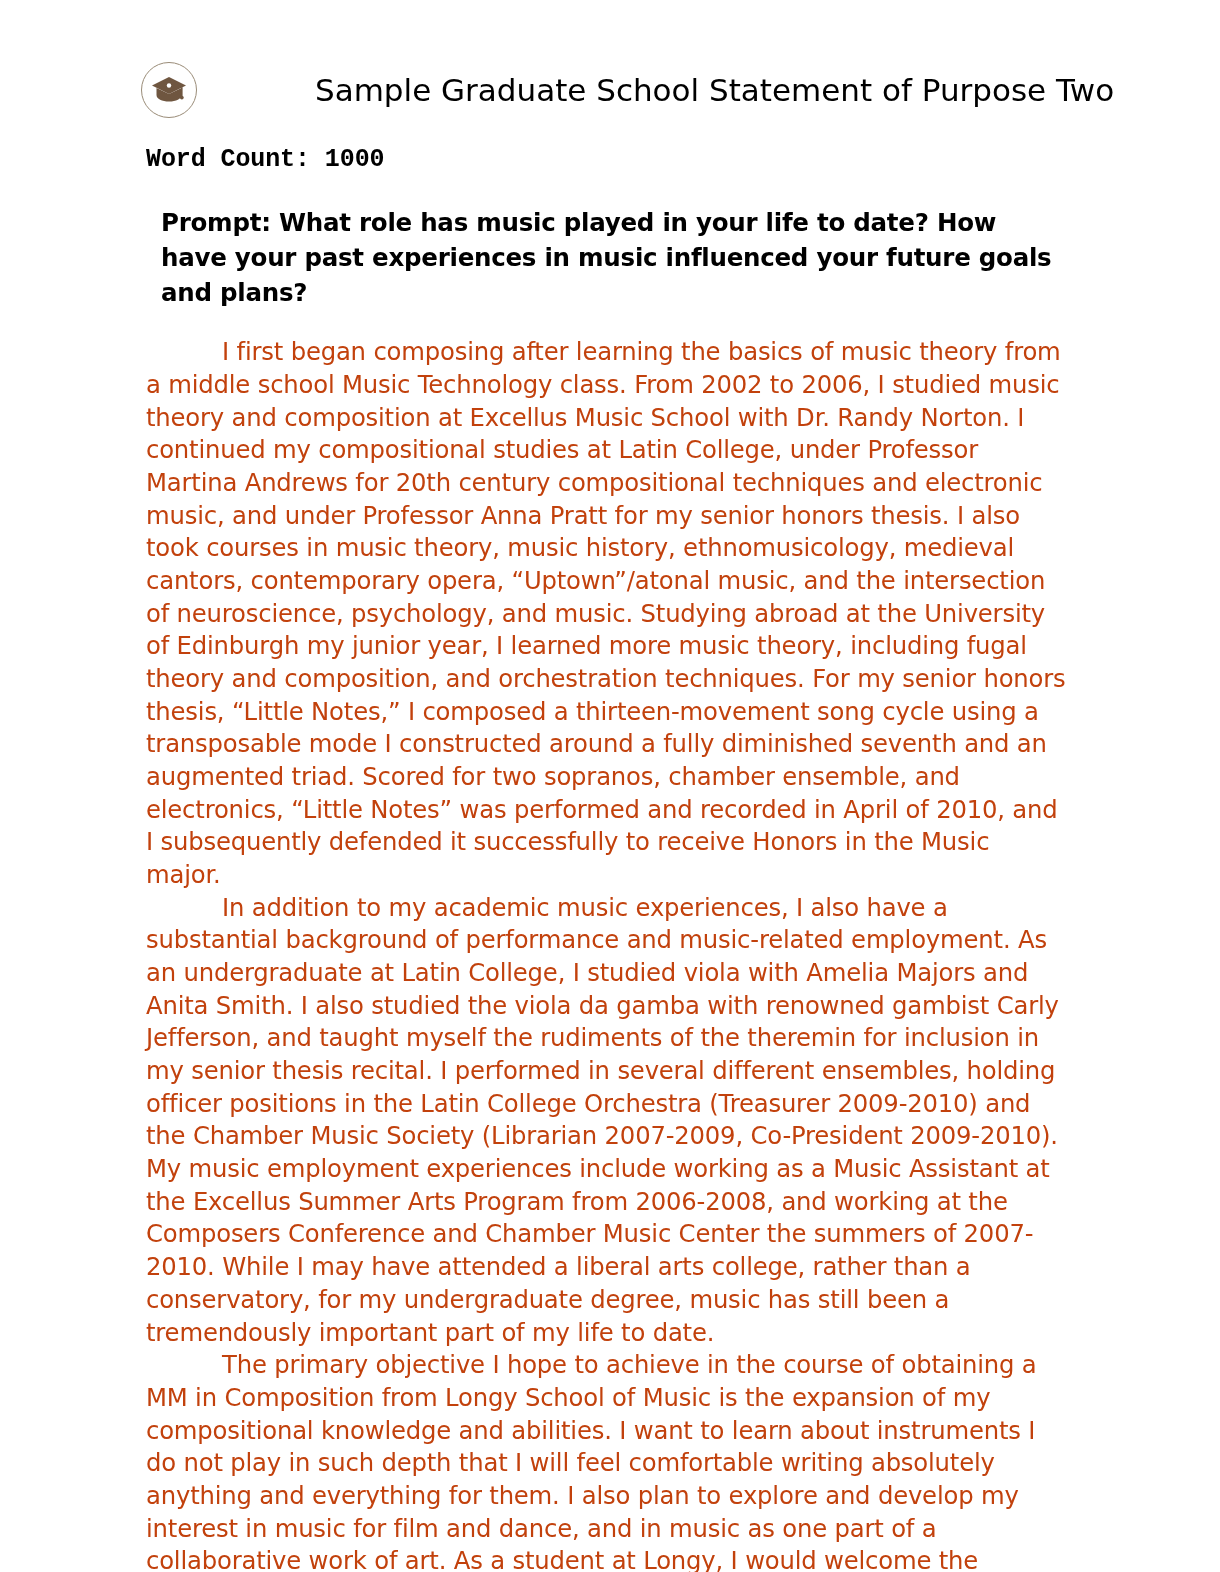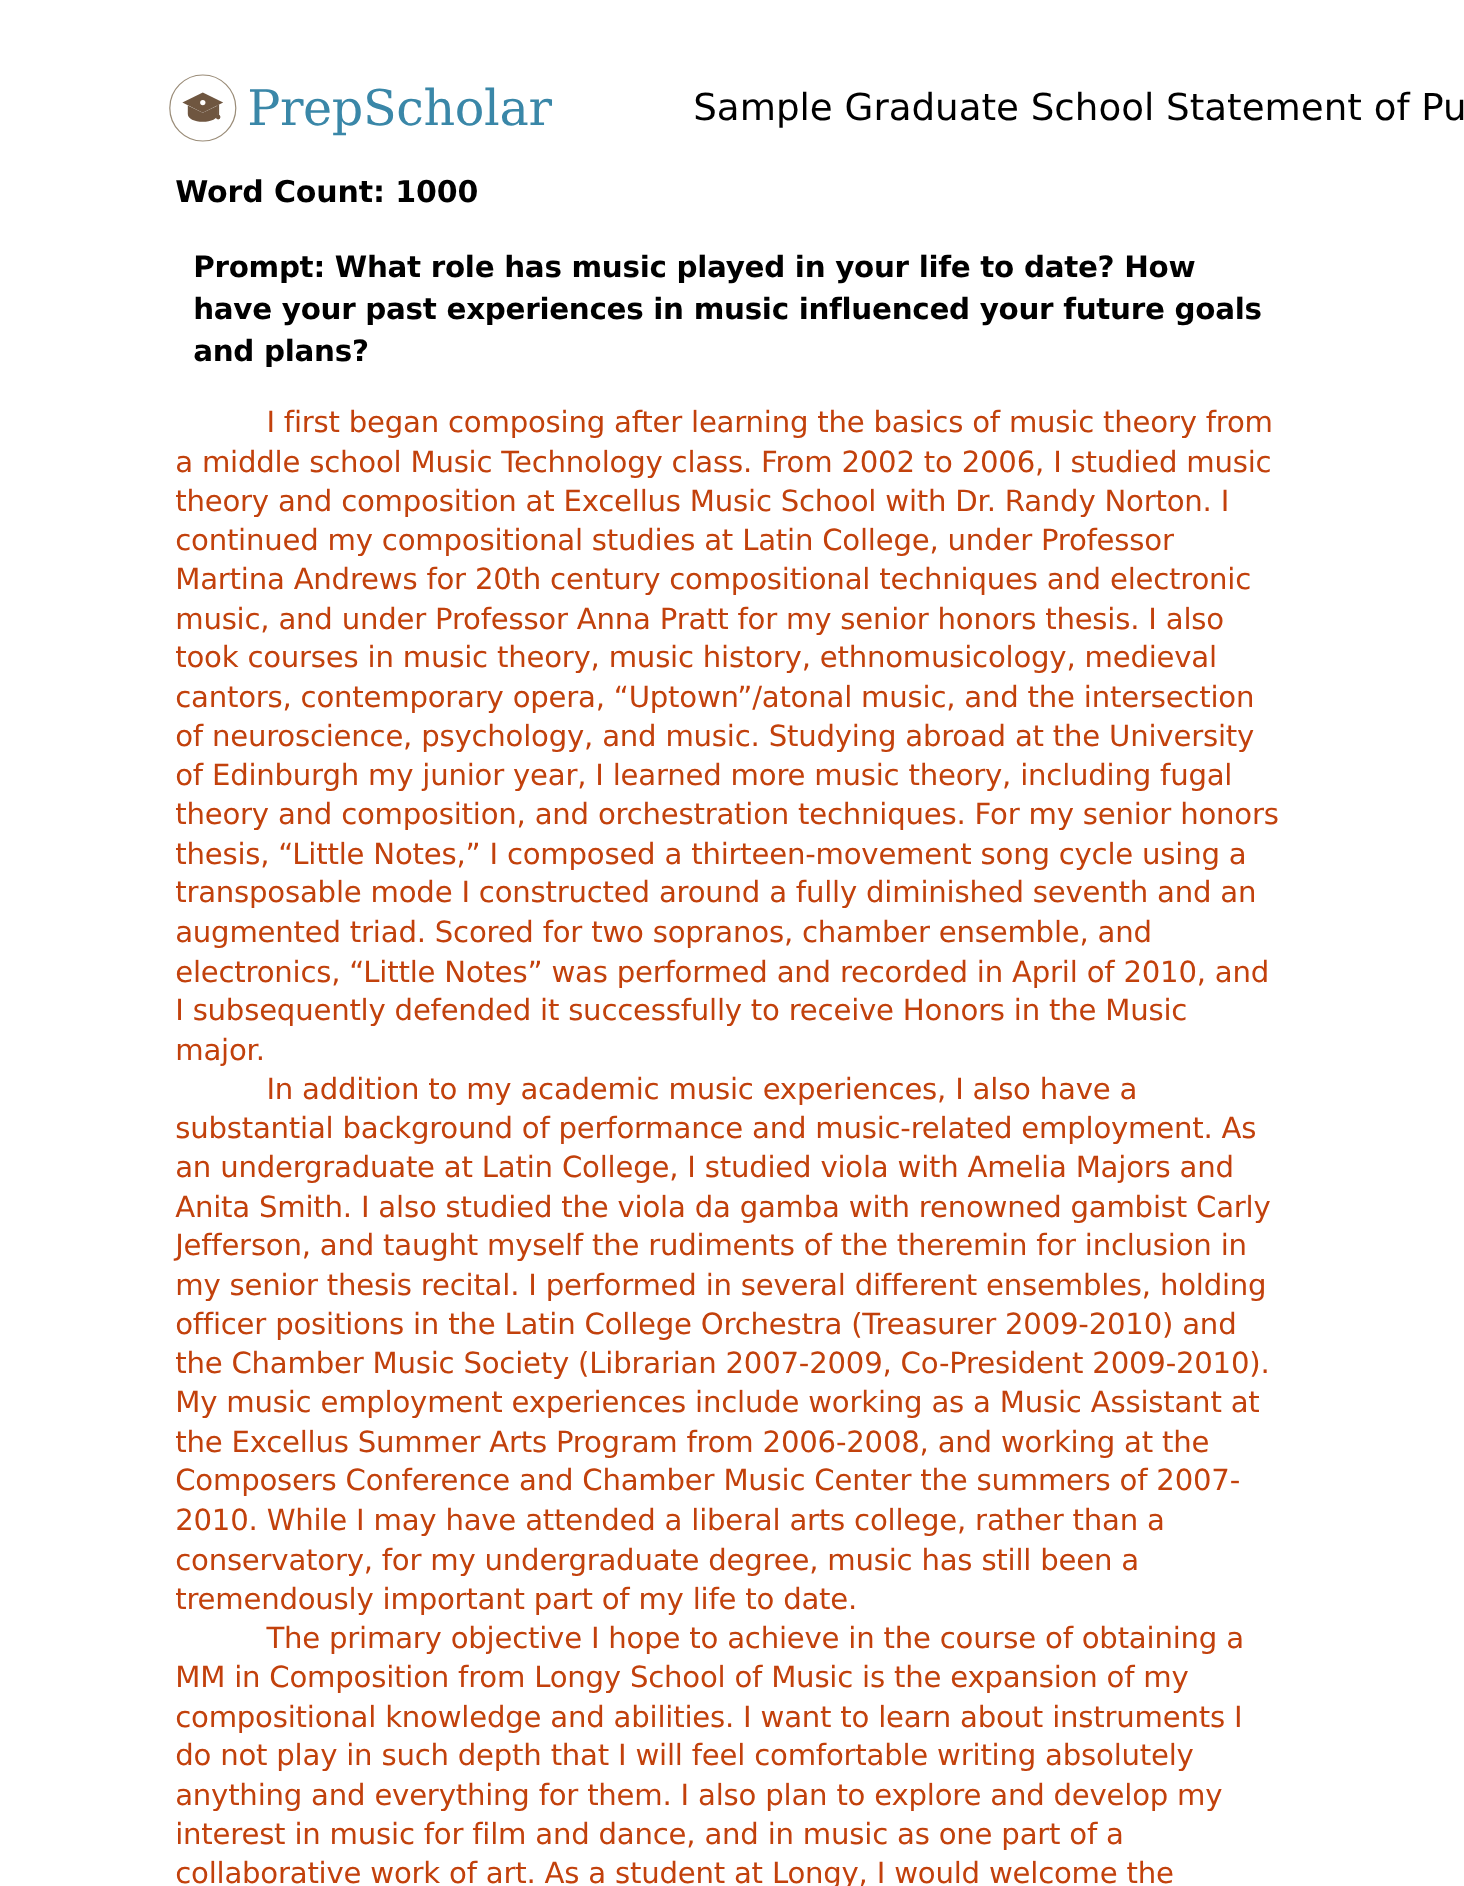--- a/index.html
+++ b/index.html
@@ -83,20 +83,21 @@
     width: 920px;
   }
 
   .word-count {
     font-size: 25px;
     font-weight: bold;
     line-height: 1.28;
     color: #000;
     margin: 0 0 30px 0;
     letter-spacing: -0.1px;
+    font-family: Liberation Mono, monospace;
   }
 
   .prompt {
     font-size: 24.5px;
     font-weight: bold;
     line-height: 1.42;
     color: #000;
     margin: 0 0 26px 15px;
     letter-spacing: -0.25px;
     max-width: 915px;
@@ -123,21 +124,20 @@
     <div class="brand">
       <span class="brand-mark">
         <svg width="36" height="30" viewBox="0 0 36 30" aria-hidden="true">
           <path d="M18 2 L35 10.5 L18 19 L1 10.5 Z" fill="#6f5640"></path>
           <path d="M5.5 13 L5.5 20 C5.5 24 11 26.5 18 26.5 C25 26.5 30.5 24 30.5 20 L30.5 13 L18 19 Z" fill="#6f5640"></path>
           <circle cx="18" cy="10.5" r="2.2" fill="#ffffff"></circle>
           <path d="M30.8 12.2 L30.8 21.5" stroke="#6f5640" stroke-width="1.6" fill="none"></path>
           <circle cx="30.8" cy="22.6" r="1.9" fill="#6f5640"></circle>
         </svg>
       </span>
-      <span class="brand-word">PrepScholar</span>
     </div>
 
     <div class="header-title">Sample Graduate School Statement of Purpose Two</div>
 
   </div>
 
   <div class="doc-body">
 
     <p class="word-count">Word Count: 1000</p>
 

